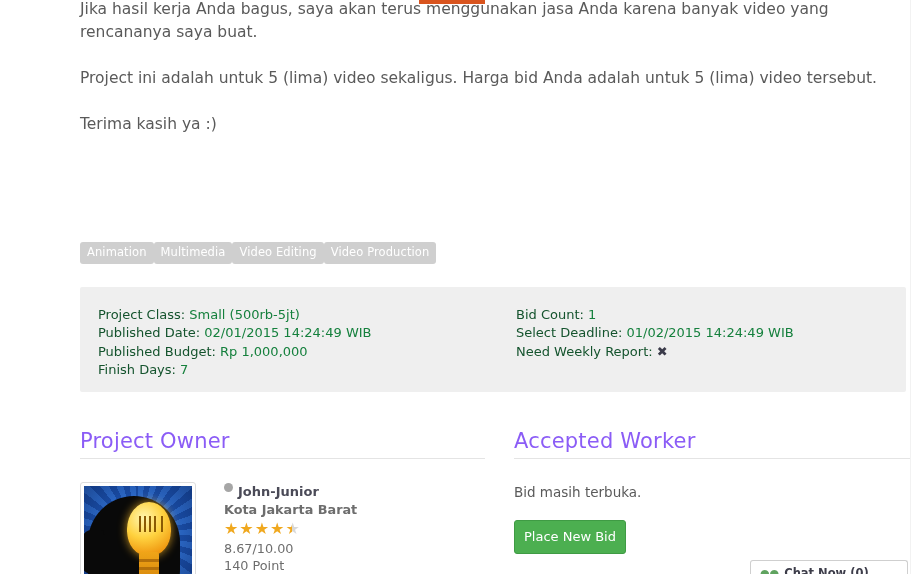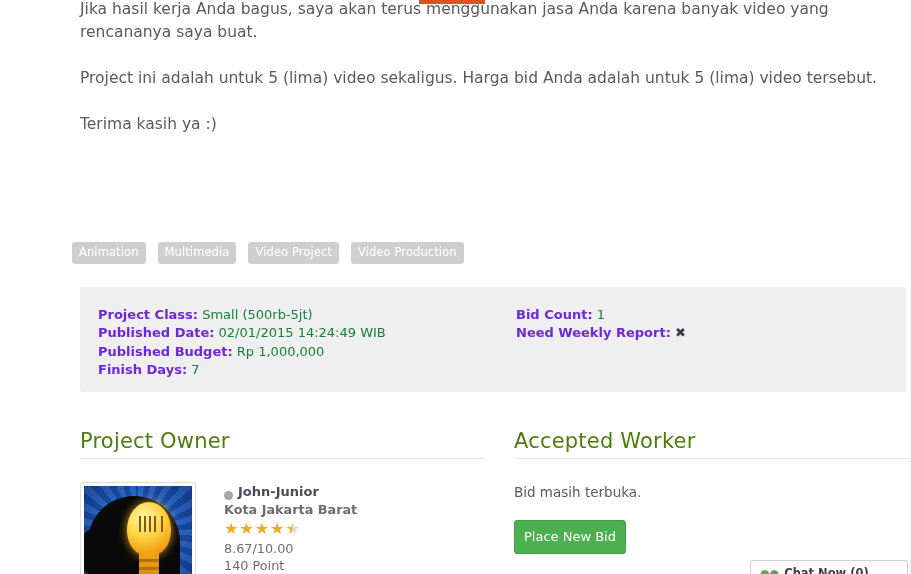--- a/index.html
+++ b/index.html
@@ -45,24 +45,24 @@
     font-size: 15.5px;
     line-height: 23px;
     color: #5a5a5a;
     font-weight: 400;
   }
   .desc p.p1 { margin-top: -2px; }
 
   
   .tags {
     position: absolute;
-    left: 72px;
+    left: 80px;
     top: 242px;
     display: flex;
-    gap: 12px;
+    gap: 0;
     align-items: flex-start;
   }
   .tag {
     background: #cfcfcf;
     color: #ffffff;
     font-size: 11.5px;
     line-height: 13px;
     padding: 4px 7px 5px 7px;
     border-radius: 3px;
     white-space: nowrap;
@@ -83,36 +83,36 @@
     position: absolute;
     top: 19px;
     font-size: 13px;
     line-height: 18.4px;
     color: #666666;
   }
   .info-col.left { left: 18px; }
   .info-col.right { left: 436px; }
   .info-row { white-space: nowrap; }
   .info-label {
-    font-weight: bold;
-    color: #6d28d9;
+    font-weight: normal;
+    color: #14532d;
   }
   .info-value { color: #15803d; }
   .xmark {
     color: #3b3b4a;
     font-weight: bold;
     font-size: 13px;
   }
 
   
   .section-head {
     position: absolute;
     font-size: 21px;
     font-weight: 400;
-    color: #4d7c0f;
+    color: #8b5cf6;
     line-height: 24px;
     letter-spacing: 0.2px;
   }
   .section-rule {
     position: absolute;
     height: 1px;
     background: #e4e4e4;
   }
   #owner-head { left: 80px; top: 429px; }
   #owner-rule { left: 80px; top: 458px; width: 405px; }
@@ -214,21 +214,21 @@
   .owner-meta {
     position: absolute;
     left: 224px;
     top: 483px;
     font-size: 13px;
     line-height: 17px;
     color: #6d6d6d;
   }
   .owner-name-row {
     display: flex;
-    align-items: flex-end;
+    align-items: flex-start;
     gap: 5px;
     margin-bottom: 1px;
   }
   .status-dot {
     width: 9px;
     height: 9px;
     border-radius: 50%;
     background: #a6a6a6;
     display: inline-block;
   }
@@ -340,21 +340,21 @@
 
   <div class="desc">
     <p class="p1">Jika hasil kerja Anda bagus, saya akan terus menggunakan jasa Anda karena banyak video yang rencananya saya buat.</p>
     <p>Project ini adalah untuk 5 (lima) video sekaligus. Harga bid Anda adalah untuk 5 (lima) video tersebut.</p>
     <p>Terima kasih ya :)</p>
   </div>
 
   <div class="tags">
     <span class="tag">Animation</span>
     <span class="tag">Multimedia</span>
-    <span class="tag">Video Project</span>
+    <span class="tag">Video Editing</span>
     <span class="tag">Video Production</span>
   </div>
 
   <div class="info-panel">
     <div class="info-col left">
       <div class="info-row">
         <span class="info-label">Project Class:</span>
         <span class="info-value">Small (500rb-5jt)</span>
       </div>
       <div class="info-row">
@@ -367,20 +367,24 @@
       </div>
       <div class="info-row">
         <span class="info-label">Finish Days:</span>
         <span class="info-value">7</span>
       </div>
     </div>
     <div class="info-col right">
       <div class="info-row">
         <span class="info-label">Bid Count:</span>
         <span class="info-value">1</span>
+      </div>
+      <div class="info-row">
+        <span class="info-label">Select Deadline:</span>
+        <span class="info-value">01/02/2015 14:24:49 WIB</span>
       </div>
       <div class="info-row">
         <span class="info-label">Need Weekly Report:</span>
         <span class="xmark">✖</span>
       </div>
     </div>
   </div>
 
   <div class="section-head" id="owner-head">Project Owner</div>
   <div class="section-rule" id="owner-rule"></div>

